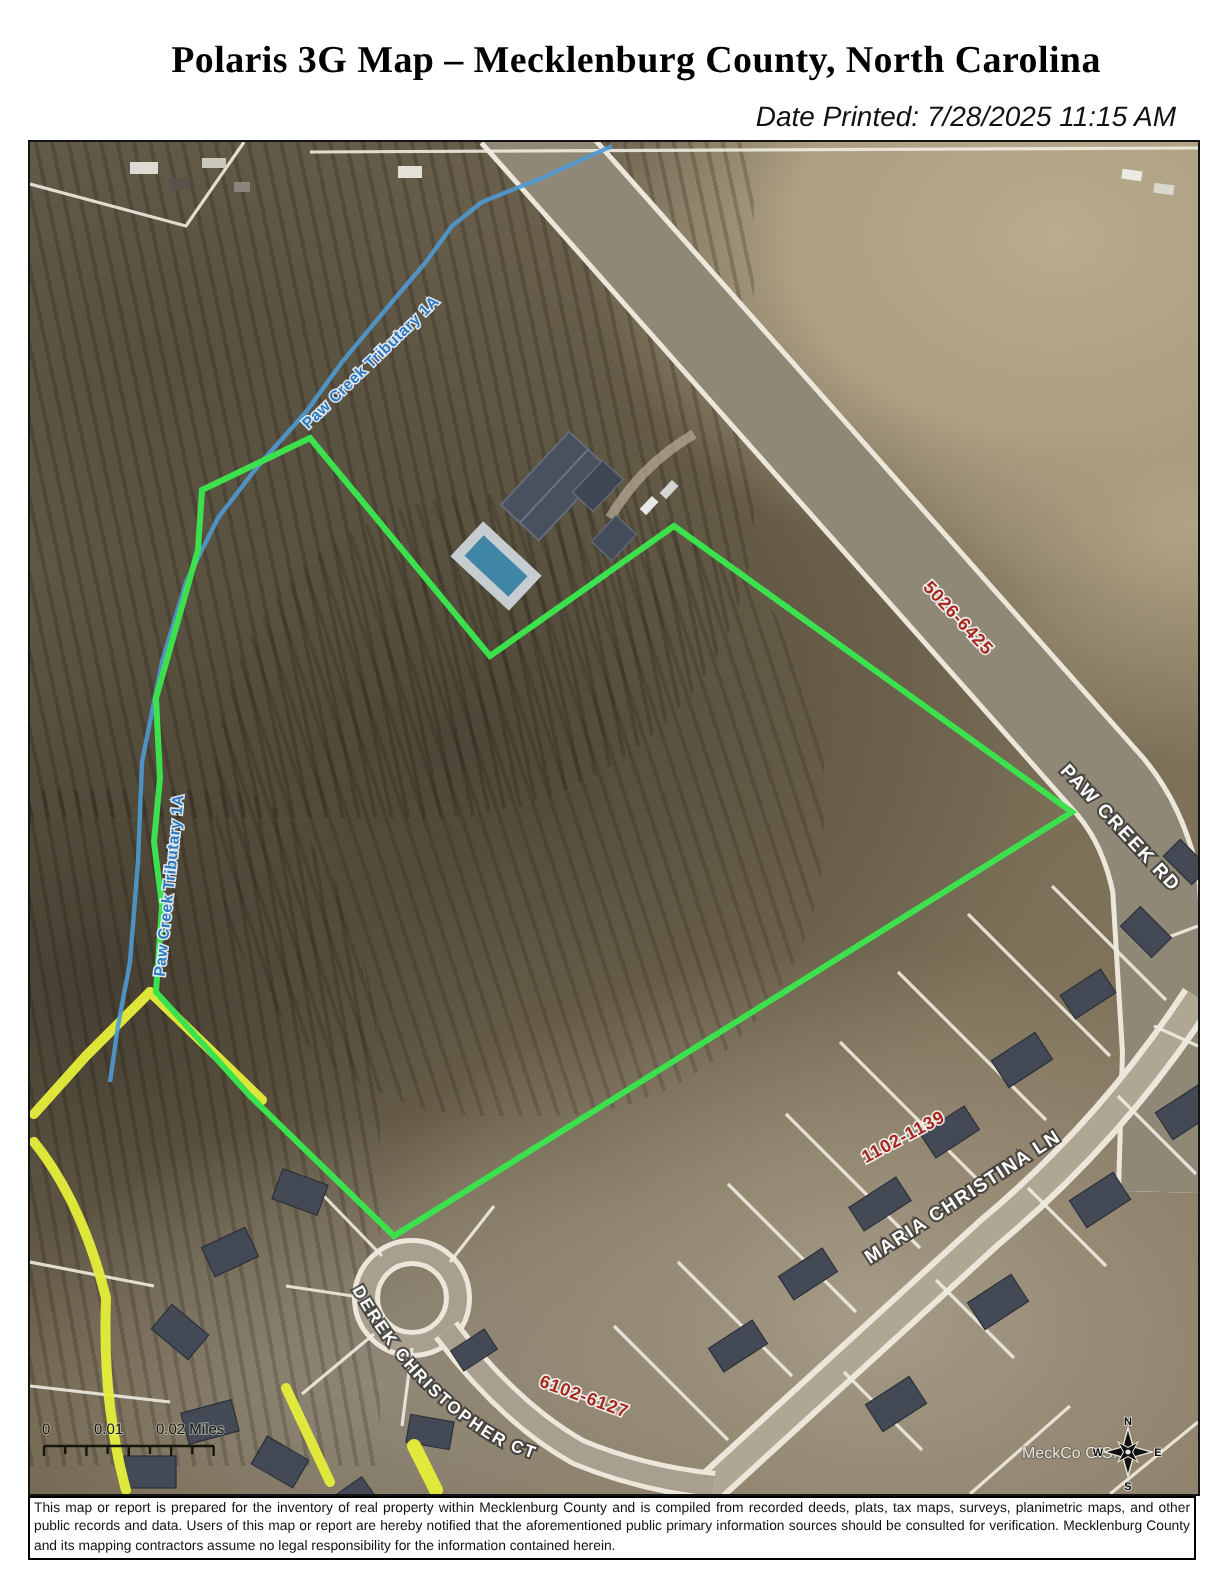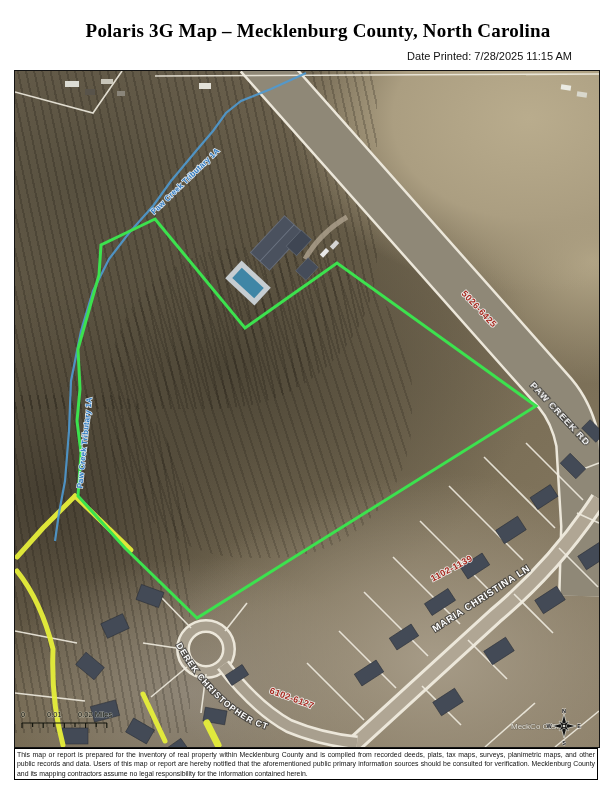--- a/index.html
+++ b/index.html
@@ -6,21 +6,21 @@
   body{
     width:612px;height:792px;position:relative;background:#ffffff;
     font-family:"Liberation Sans",sans-serif;color:#000;overflow:hidden;
   }
   .page-title{
     position:absolute;left:0;top:8px;width:612px;text-align:center;
     font-family:"Liberation Serif",serif;font-weight:bold;font-size:19px;
     letter-spacing:.2px;margin:12px;
   }
   .date-line{
-    position:absolute;top:50px;right:40px;font-size:11px;color:#111;
+    position:absolute;top:50px;right:24px;font-size:14px;color:#111;font-style:italic;
   }
   .map-frame{
     position:absolute;left:14px;top:70px;width:584px;height:676px;
     border:1.5px solid #141414;box-sizing:content-box;overflow:hidden;
   }
   .terrain{
     position:absolute;inset:0;
     background:
       radial-gradient(ellipse 340px 250px at 88% 7%, #b9ac8d 0%, #ab9e81 40%, rgba(171,158,129,0) 70%),
       radial-gradient(ellipse 240px 190px at 99% 28%, #b3a687 0%, rgba(179,166,135,0) 65%),

